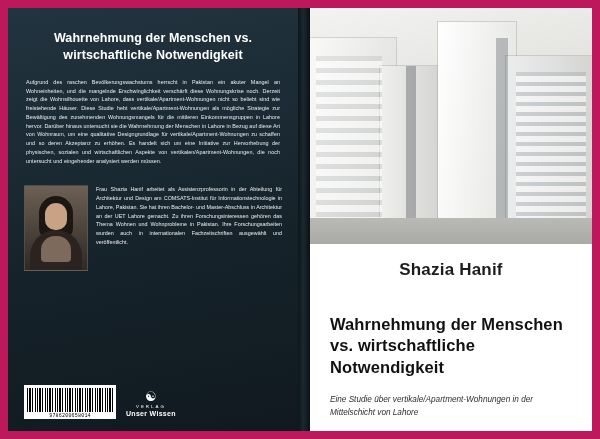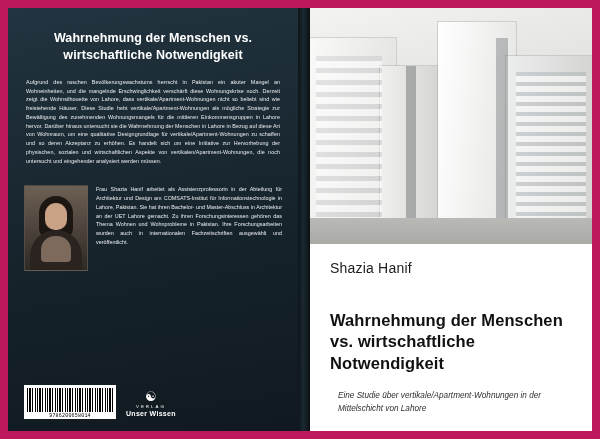--- a/index.html
+++ b/index.html
@@ -240,40 +240,41 @@
     position: absolute;
     left: 0;
     top: 236px;
     width: 282px;
     height: 187px;
     background: #ffffff;
     box-sizing: border-box;
     padding: 16px 20px 10px 20px;
   }
   .author-name {
-    font-size: 14px;
-    font-weight: normal;
+    font-size: 17px;
+    font-weight: bold;
     color: #1c1c1c;
     margin: 0 0 34px 0;
     letter-spacing: .2px;
+    text-align: center;
   }
   .front-title {
     font-size: 16.5px;
     font-weight: bold;
     color: #111111;
     line-height: 1.3;
     margin: 0 0 16px 0;
     letter-spacing: .1px;
   }
   .front-subtitle {
     font-size: 8.2px;
     font-style: italic;
     color: #2e2e2e;
     line-height: 1.55;
-    margin: 8px;
+    margin: 0;
   }
 </style>
 </head>
 <body>
 
 <div class="cover-wrap">
 
   <div class="back-cover">
     <div class="back-title">Wahrnehmung der Menschen vs. wirtschaftliche Notwendigkeit</div>
     <div class="blurb">Aufgrund des raschen Bevölkerungswachstums herrscht in Pakistan ein akuter Mangel an Wohneinheiten, und die mangelnde Erschwinglichkeit verschärft diese Wohnungskrise noch. Derzeit zeigt die Wohnsilhouette von Lahore, dass vertikale/Apartment-Wohnungen nicht so beliebt sind wie freistehende Häuser. Diese Studie hebt vertikale/Apartment-Wohnungen als mögliche Strategie zur Bewältigung des zunehmenden Wohnungsmangels für die mittleren Einkommensgruppen in Lahore hervor. Darüber hinaus untersucht sie die Wahrnehmung der Menschen in Lahore in Bezug auf diese Art von Wohnraum, um eine qualitative Designgrundlage für vertikale/Apartment-Wohnungen zu schaffen und so deren Akzeptanz zu erhöhen. Es handelt sich um eine Initiative zur Hervorhebung der physischen, sozialen und wirtschaftlichen Aspekte von vertikalen/Apartment-Wohnungen, die noch untersucht und eingehender analysiert werden müssen.</div>

